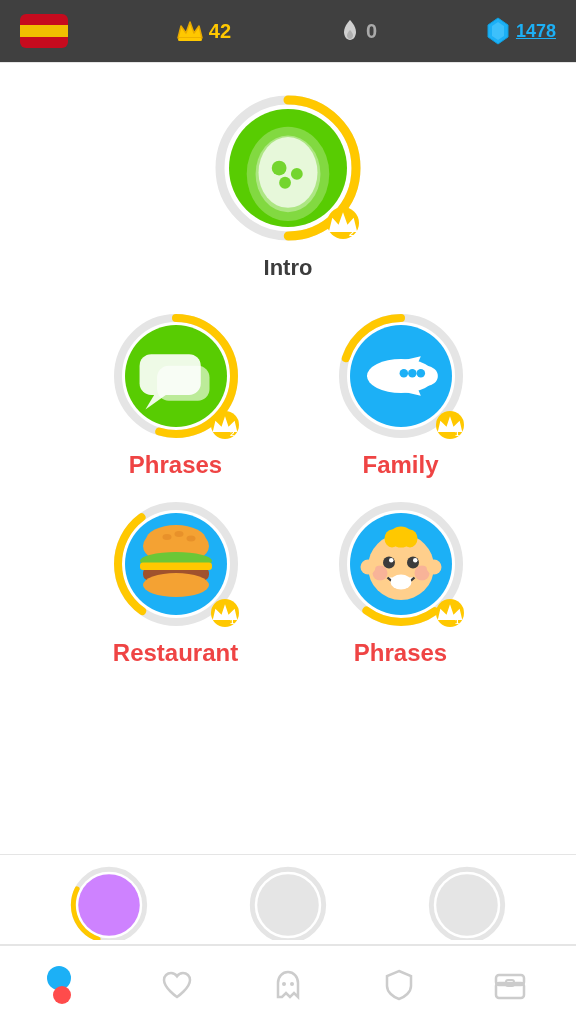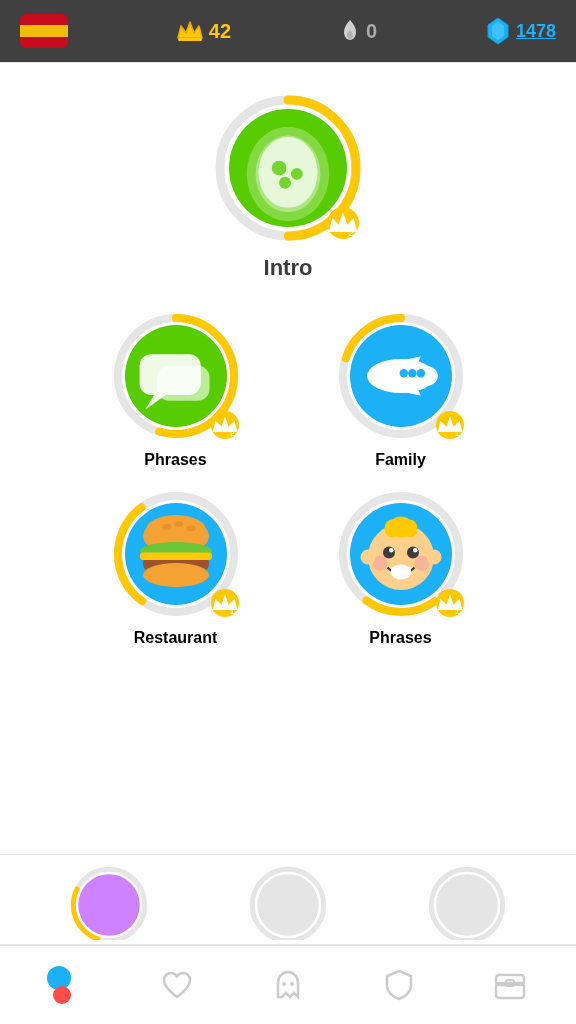--- a/index.html
+++ b/index.html
@@ -162,23 +162,23 @@
       display: flex;
       align-items: center;
       justify-content: center;
       font-size: 10px;
       font-weight: 800;
       color: #fff;
       z-index: 10;
     }
 
     .skill-name {
-      font-size: 16px;
+      font-size: 24px;
       font-weight: 800;
-      color: #000000;
+      color: #ef4444;
     }
 
     
     .bottom-strip {
       height: 90px;
       border-top: 1px solid #e5e5e5;
       display: flex;
       align-items: center;
       justify-content: space-around;
       padding: 0 20px;

